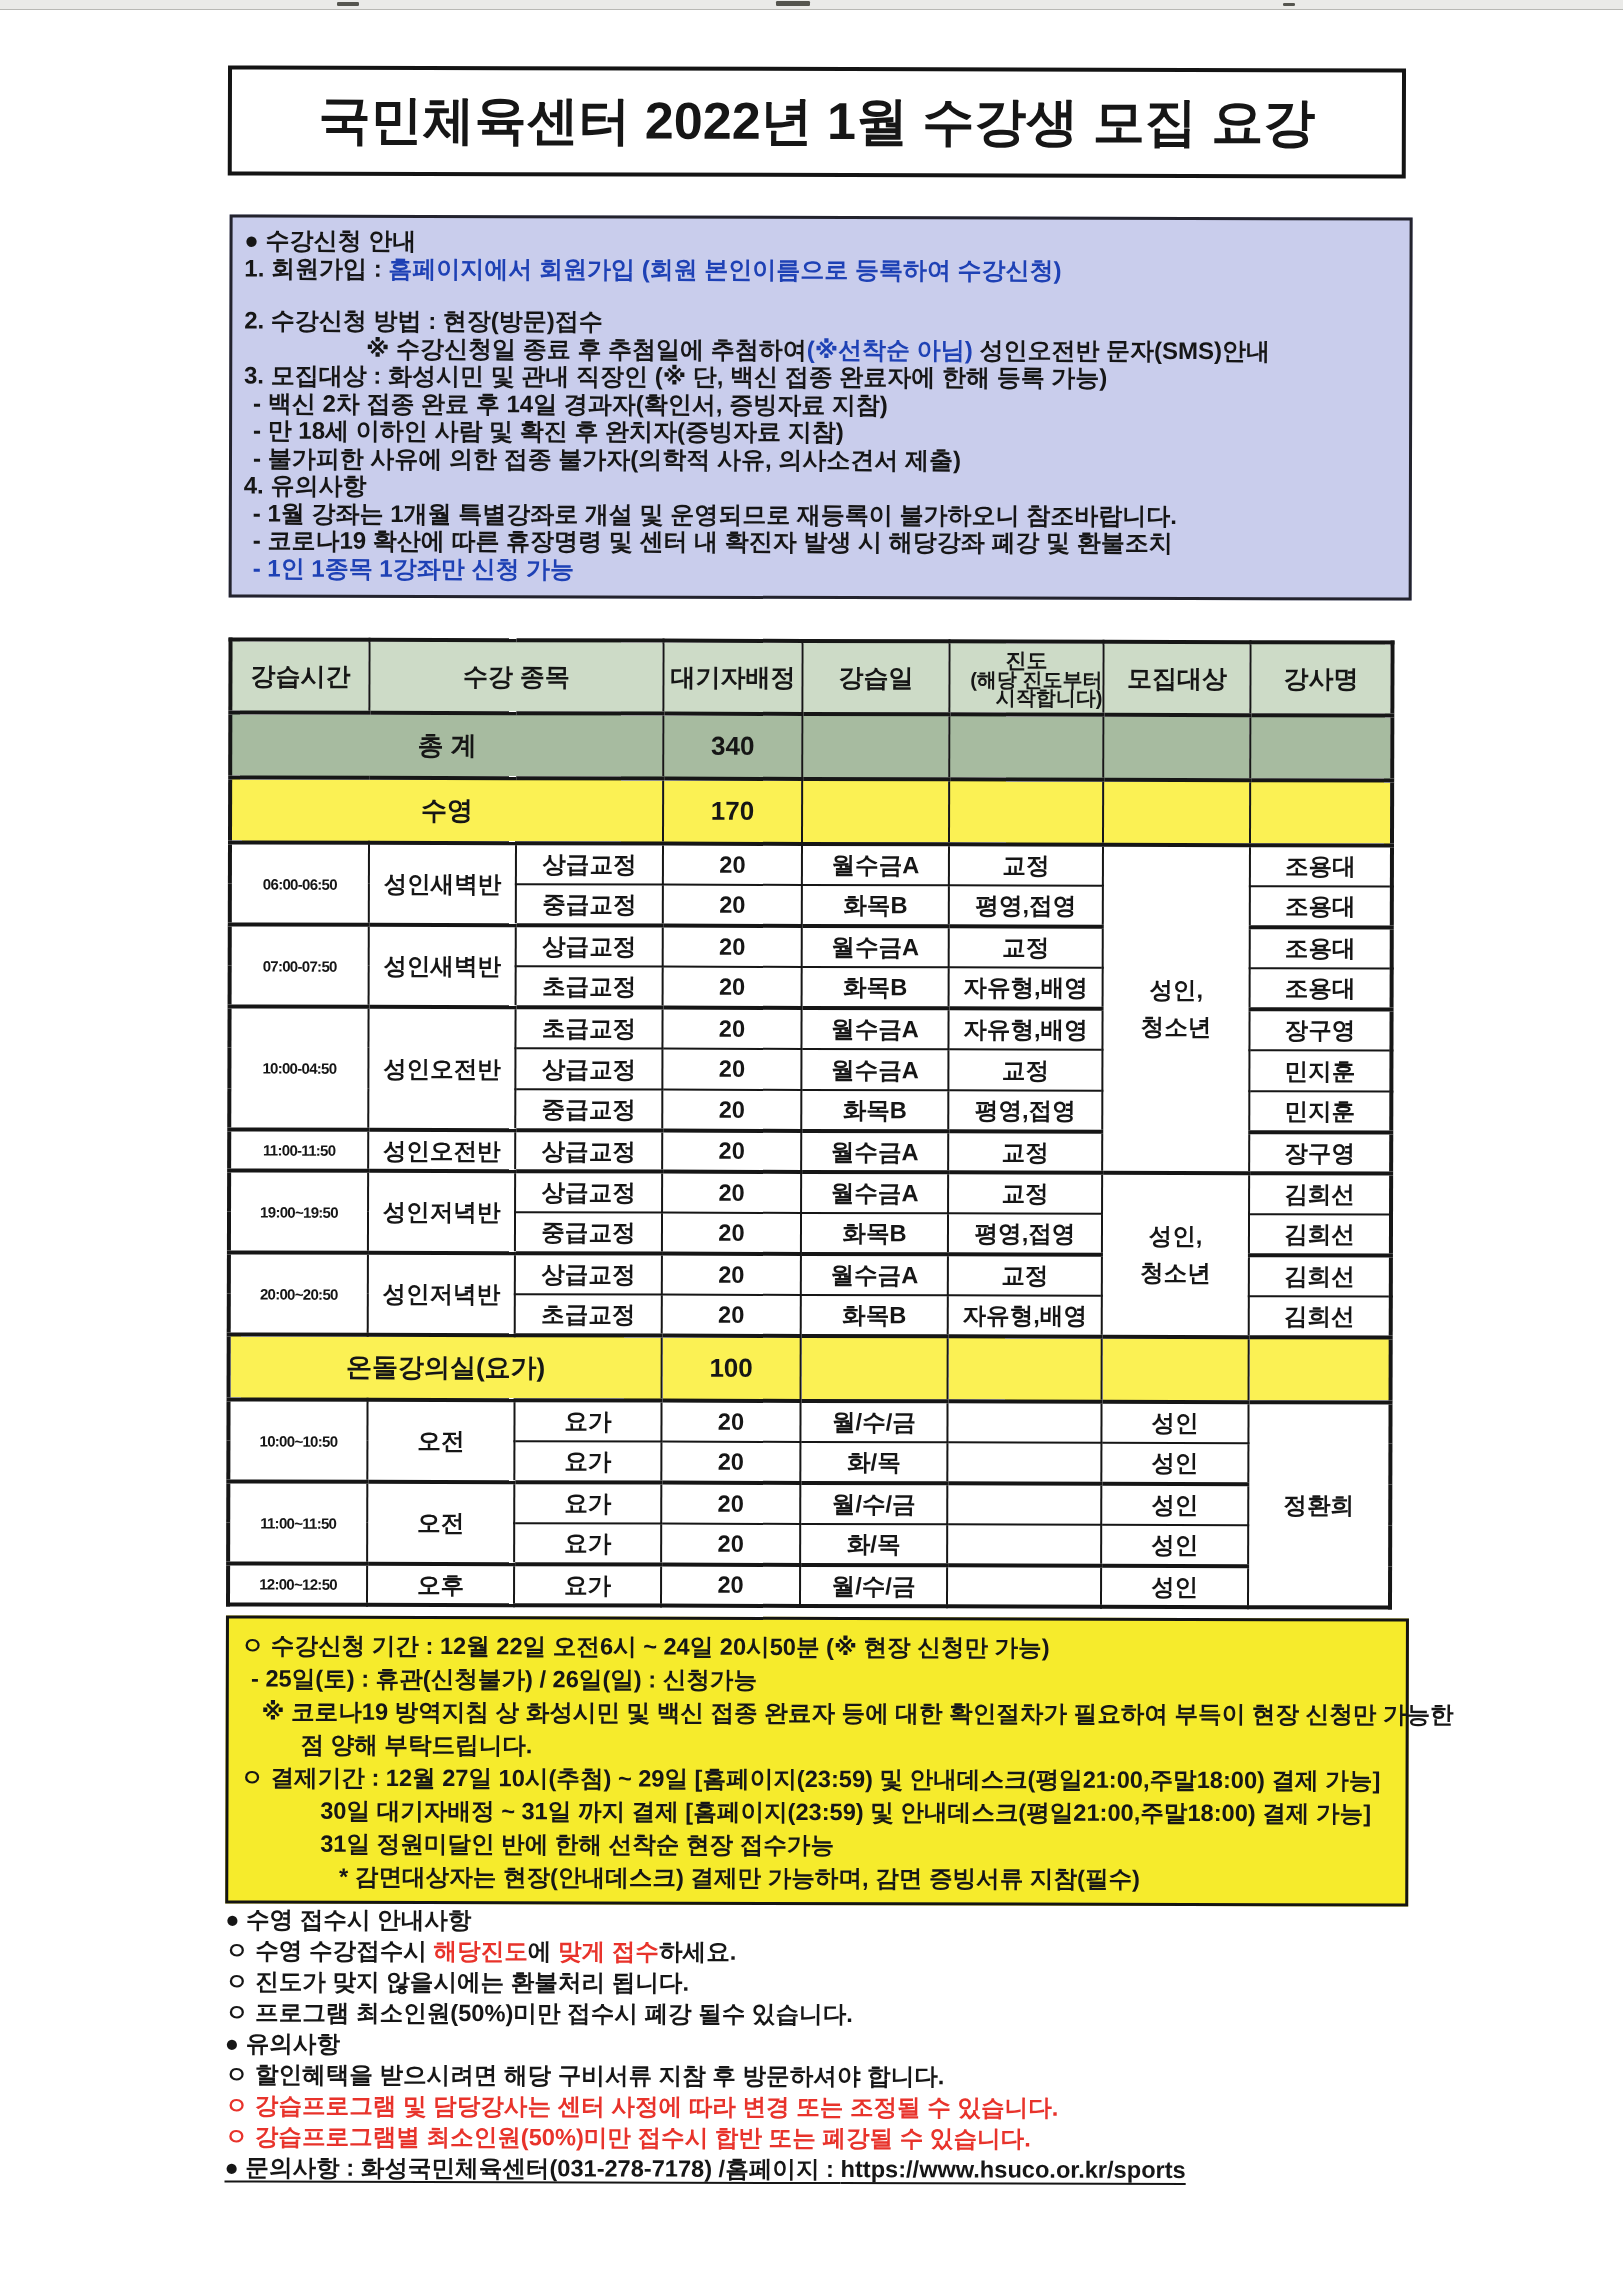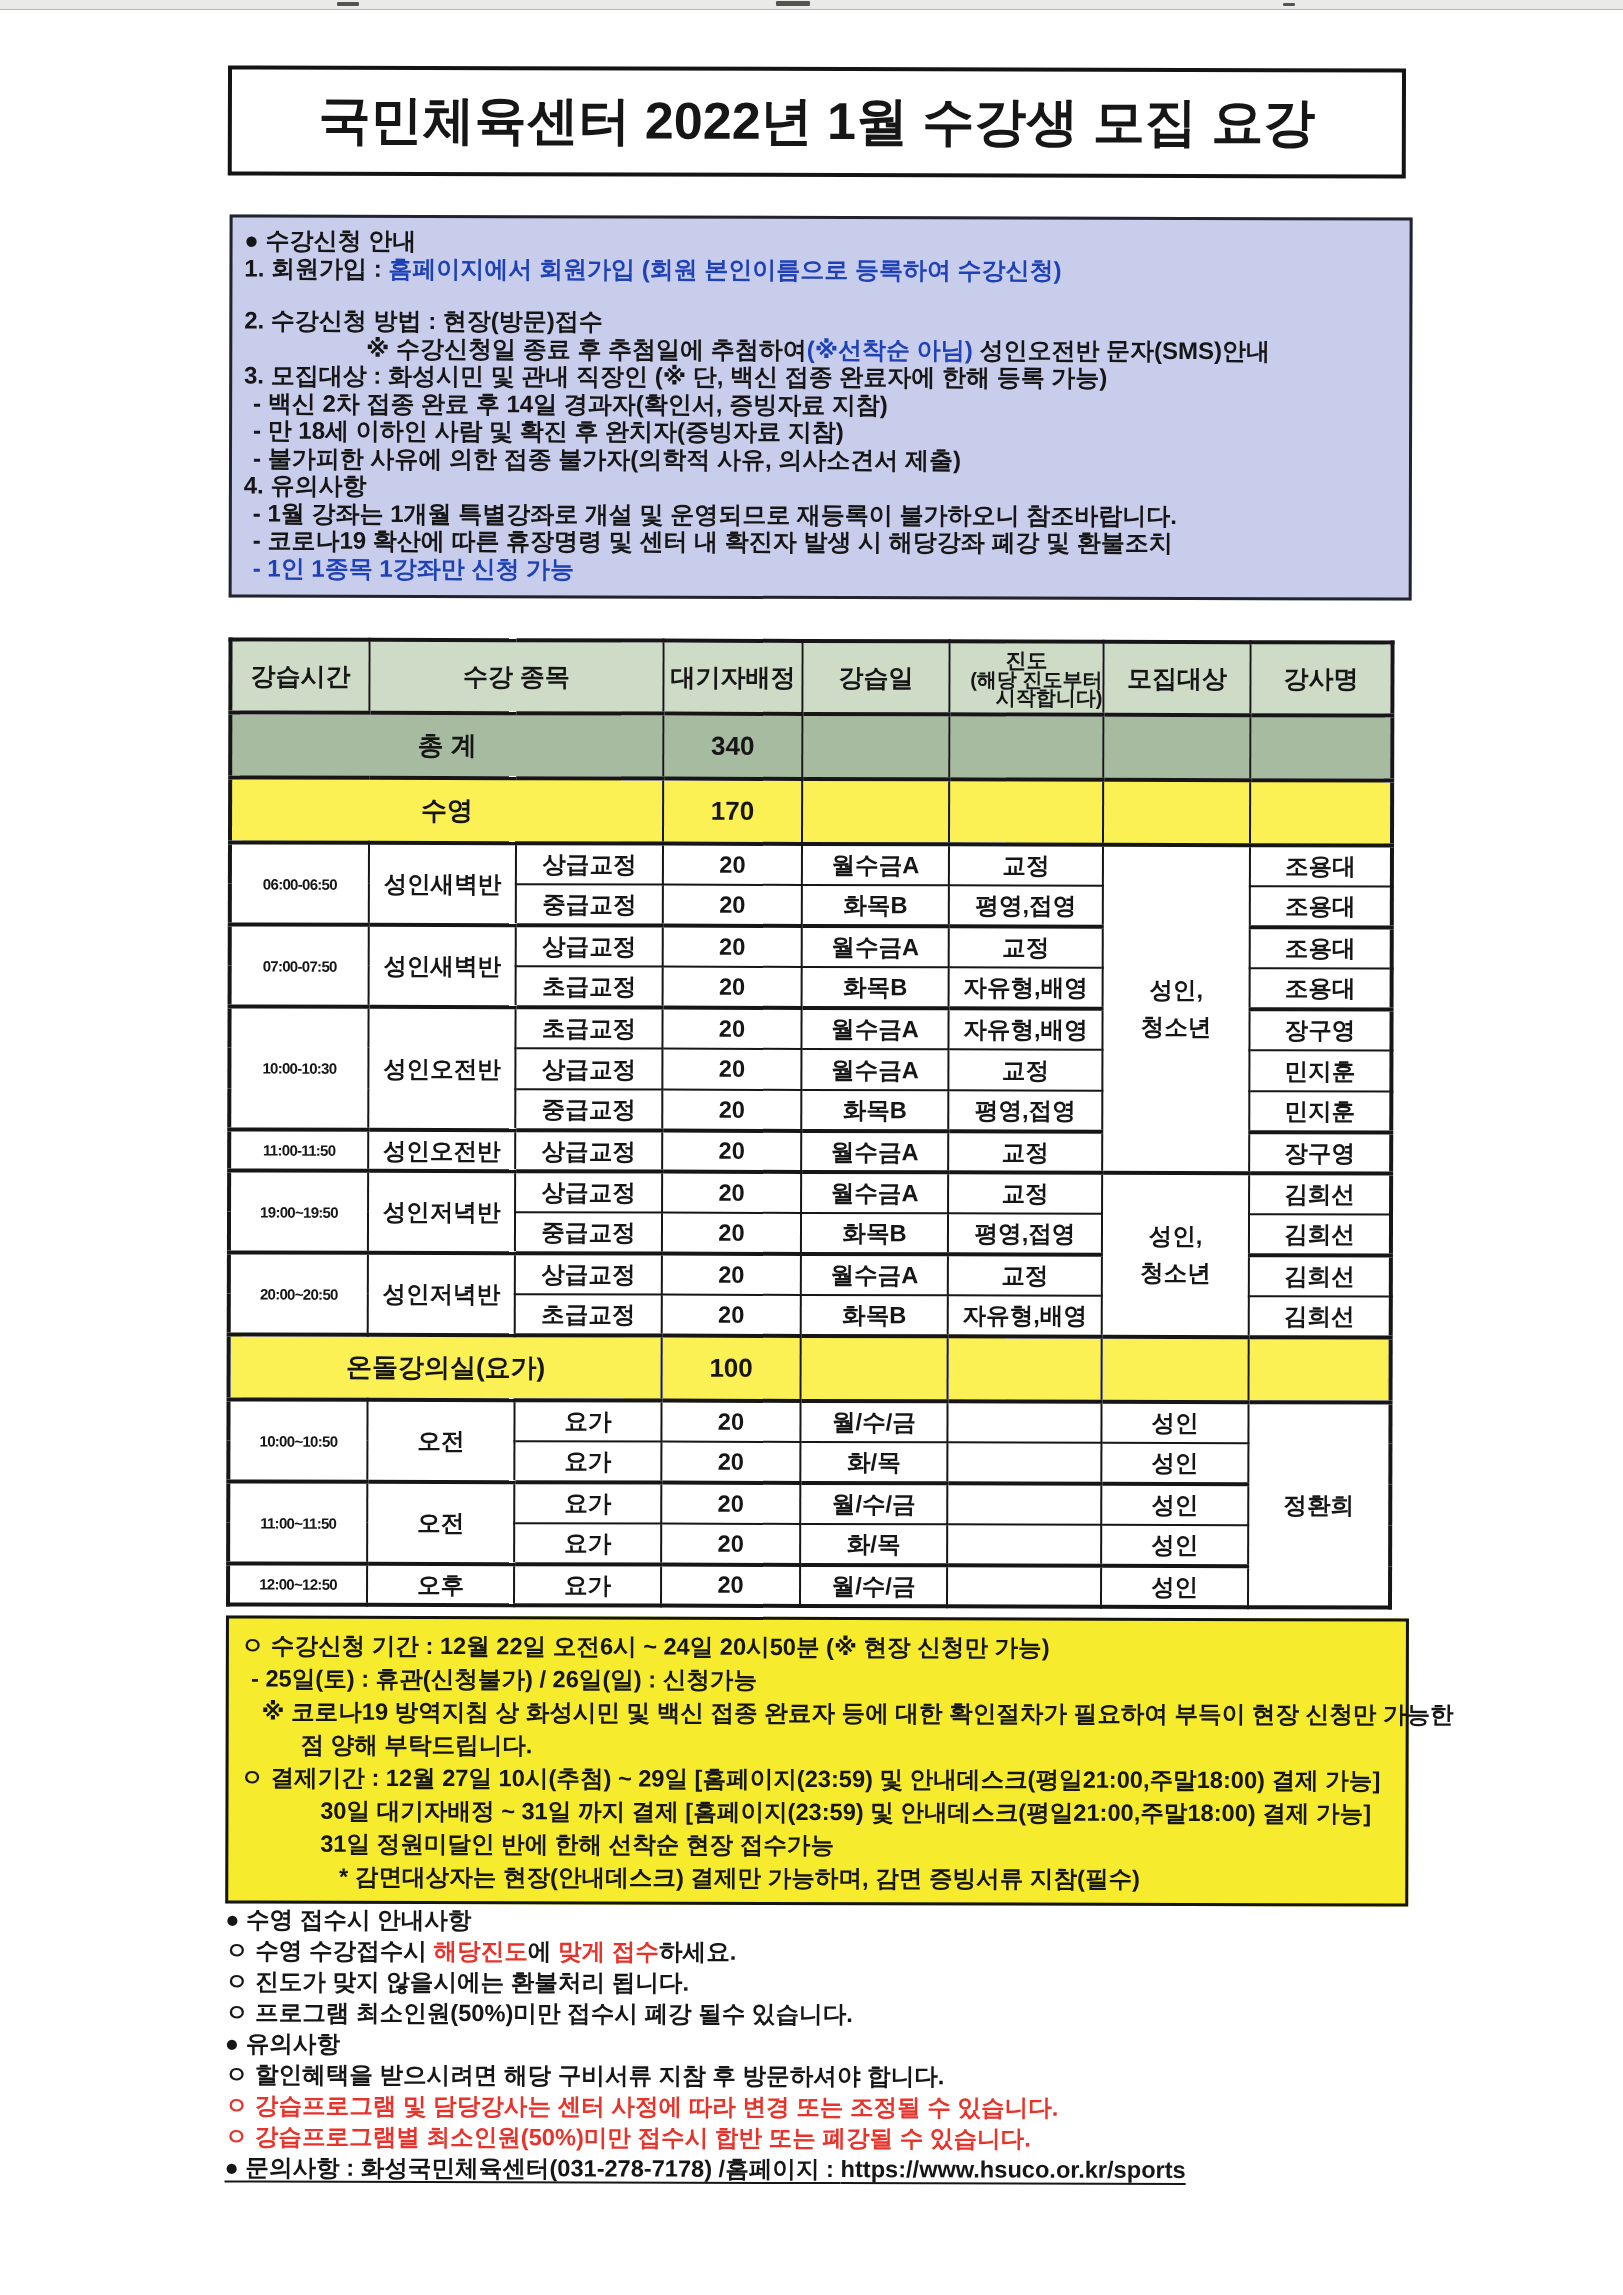--- a/index.html
+++ b/index.html
@@ -168,21 +168,21 @@
         <td class="data">조용대</td>
       </tr>
       <tr>
         <td class="data">초급교정</td>
         <td class="data">20</td>
         <td class="data">화목B</td>
         <td class="data">자유형,배영</td>
         <td class="data">조용대</td>
       </tr>
       <tr class="gs">
-        <td class="data time" rowspan="3">10:00-10:30</td>
+        <td class="data time" rowspan="3">10:00-04:50</td>
         <td class="data" rowspan="3">성인오전반</td>
         <td class="data">초급교정</td>
         <td class="data">20</td>
         <td class="data">월수금A</td>
         <td class="data">자유형,배영</td>
         <td class="data">장구영</td>
       </tr>
       <tr>
         <td class="data">상급교정</td>
         <td class="data">20</td>

